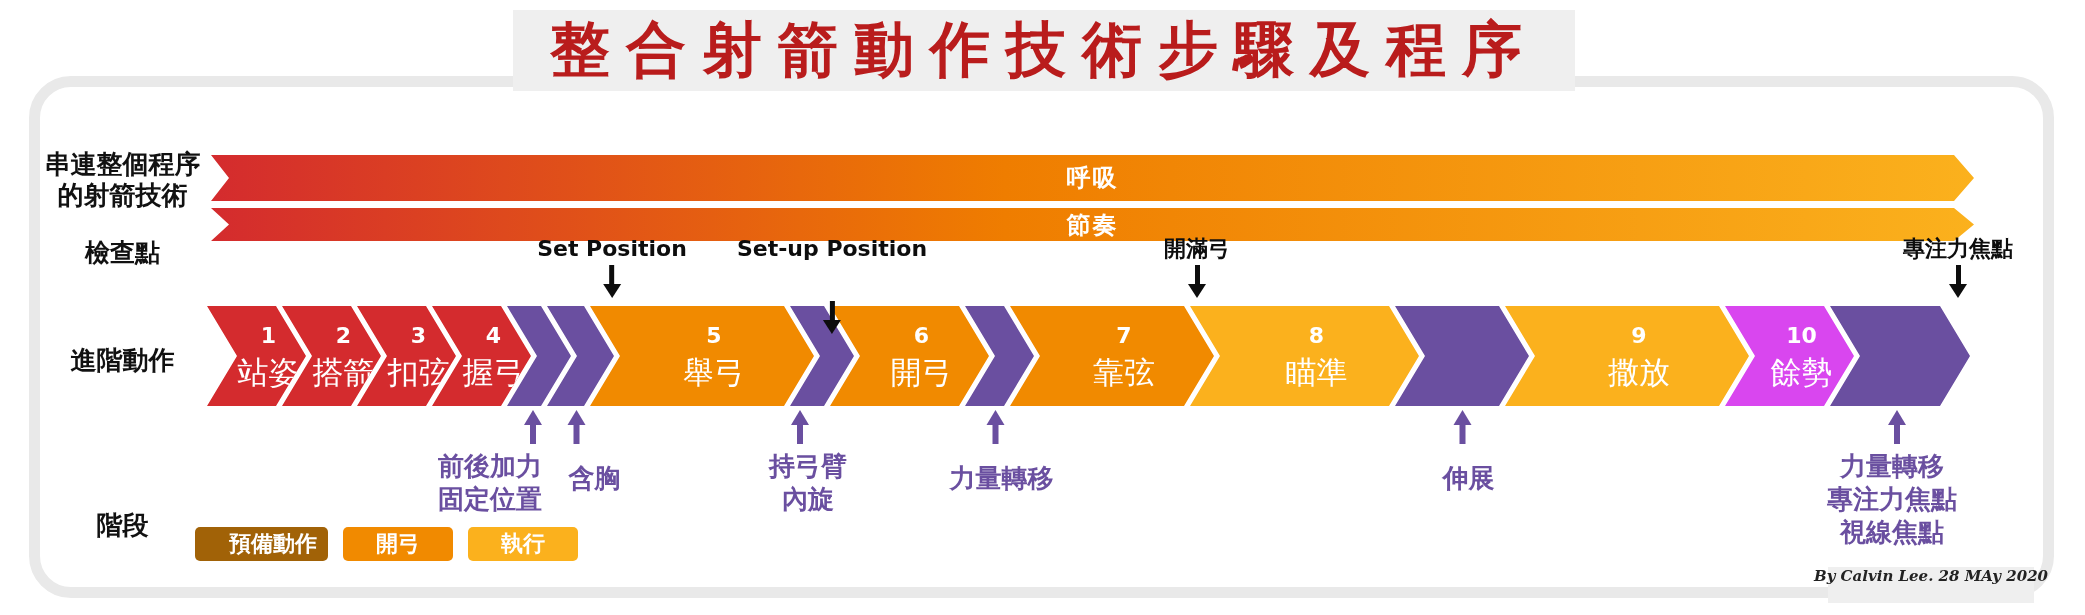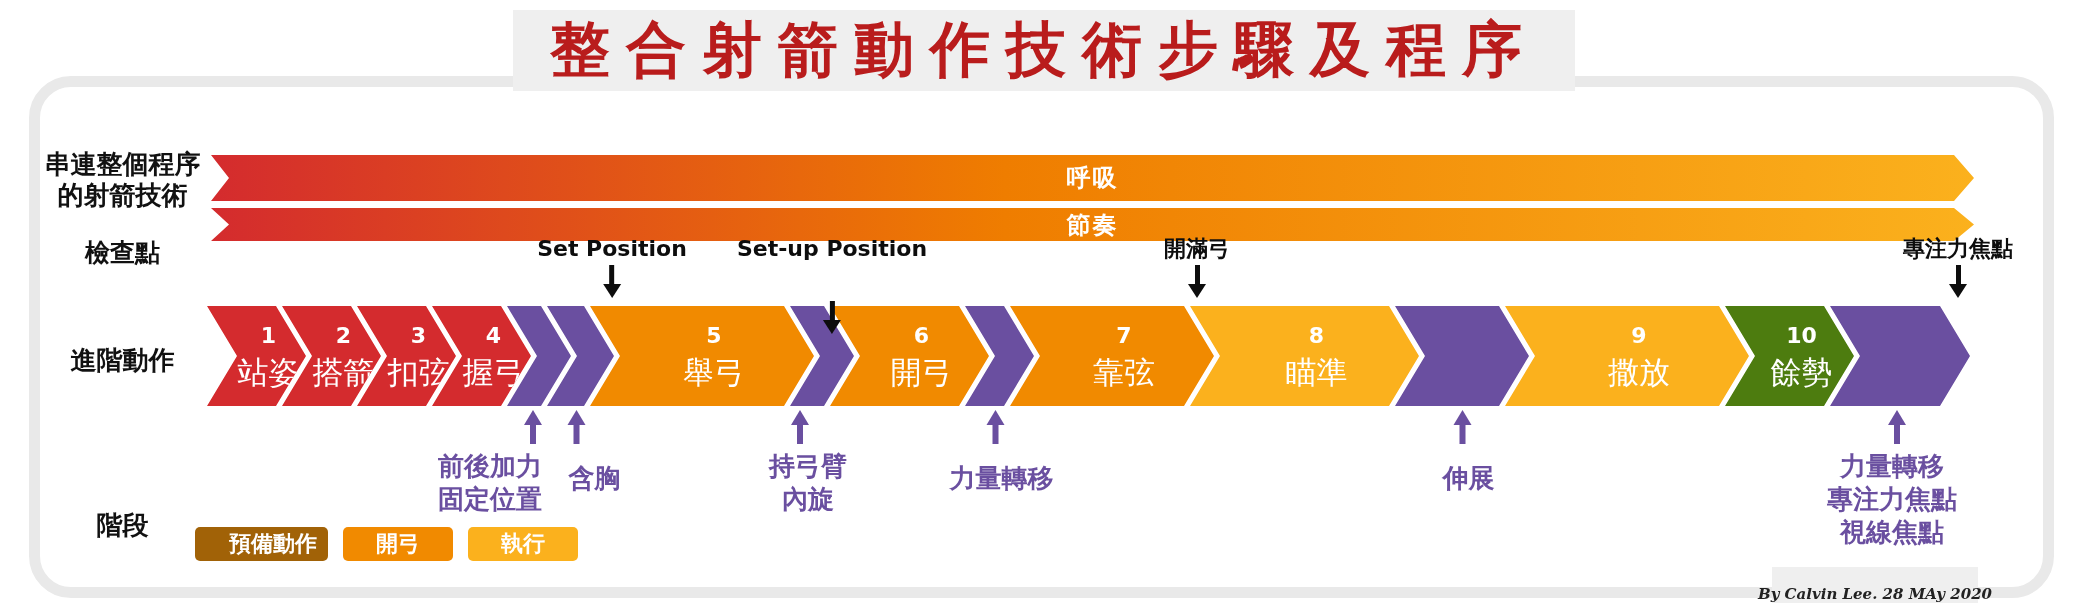--- a/index.html
+++ b/index.html
@@ -55,22 +55,22 @@
   .arrow-up{display:flex;flex-direction:column;align-items:center;margin-bottom:6px;}
   .arrow-up .head{width:0;height:0;border-left:9px solid transparent;border-right:9px solid transparent;border-bottom:15px solid #6a4fa0;}
   .arrow-up .shaft{width:6px;height:19px;background:#6a4fa0;}
   .ann-lines{text-align:center;font-weight:bold;color:#6a4fa0;font-size:26px;line-height:33px;white-space:nowrap;}
   .ann-lines.offset{margin-top:12px;margin-left:13px;}
   
   #legend{position:absolute;left:195px;top:527px;display:flex;gap:15px;z-index:1;}
   .chip{width:110px;height:34px;border-radius:5px;display:flex;align-items:center;justify-content:center;color:#fff;font-weight:bold;font-size:22px;}
   
   #credit-box{
-    position:absolute;left:1772px;top:567px;width:206px;height:36px;background:#efefef;
-    display:flex;align-items:flex-end;justify-content:center;z-index:3;
+    position:absolute;left:1828px;top:567px;width:206px;height:36px;background:#efefef;
+    display:flex;align-items:flex-start;justify-content:center;z-index:3;
   }
   #credit-text{font-family:"DejaVu Serif","Liberation Serif",serif;font-style:italic;font-weight:bold;font-size:15px;color:#222;white-space:nowrap;}
 </style>
 </head>
 <body>
 
 <div id="frame"></div>
 
 <div id="title-box">
   <span id="title-text">整合射箭動作技術步驟及程序</span>
@@ -159,21 +159,21 @@
     </div>
     <div class="chev" style="left: 983px; width: 229px; background: rgb(251, 177, 29);">
       <span class="num">8</span>
       <span class="lbl">瞄準</span>
     </div>
     <div class="chev" style="left: 1188px; width: 134px; background: rgb(106, 79, 160);"></div>
     <div class="chev" style="left: 1298px; width: 244px; background: rgb(251, 177, 29);">
       <span class="num">9</span>
       <span class="lbl">撒放</span>
     </div>
-    <div class="chev" style="left: 1518px; width: 129px; background: #4d7c0f;">
+    <div class="chev" style="left: 1518px; width: 129px; background: #d946ef;">
       <span class="num">10</span>
       <span class="lbl">餘勢</span>
     </div>
     <div class="chev" style="left: 1623px; width: 140px; background: rgb(106, 79, 160);"></div>
   </div>
 
 <div id="annotations">
     <div class="annotation" style="left: 533px;">
       <div class="arrow-up">
         <div class="head"></div>

